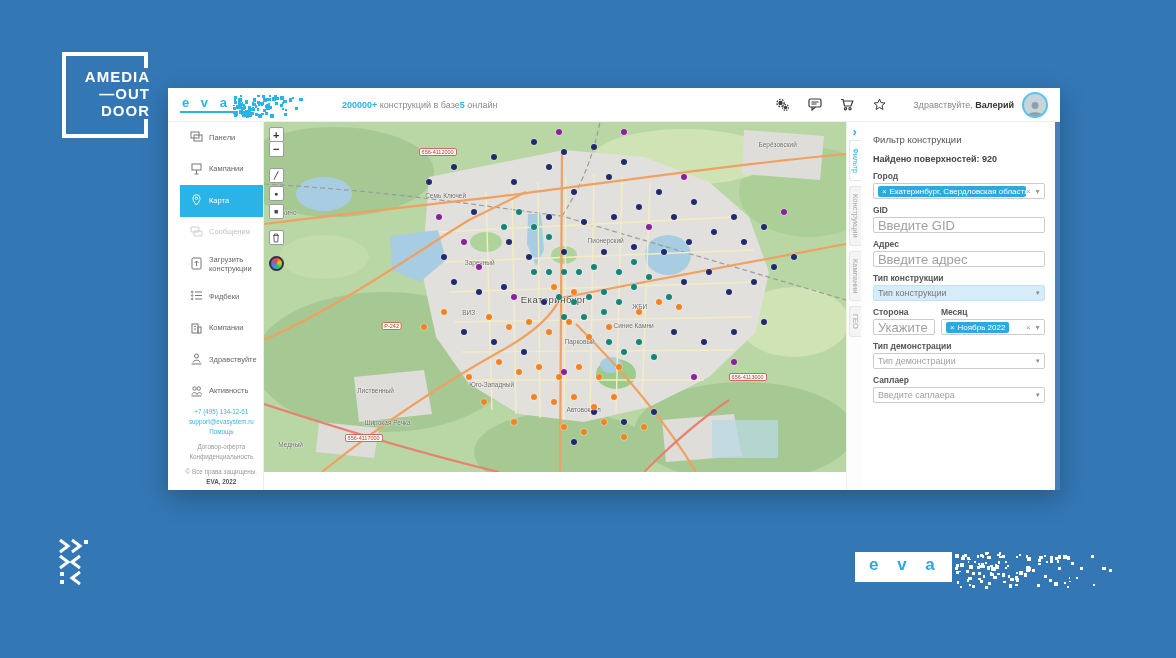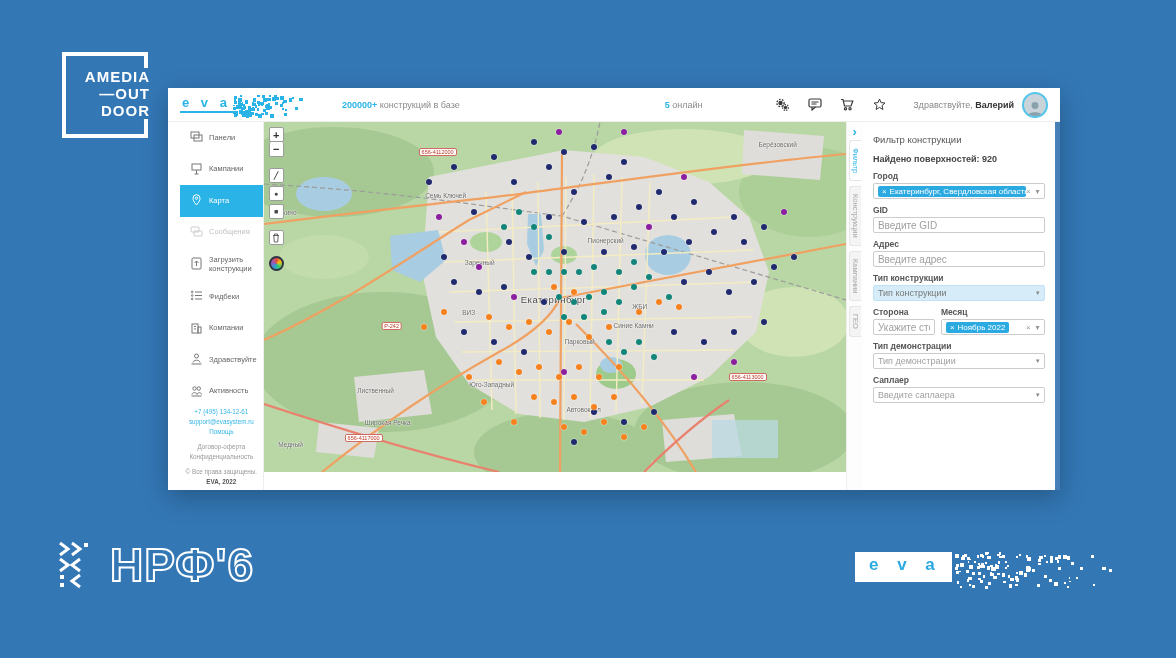--- a/index.html
+++ b/index.html
@@ -80,21 +80,21 @@
         border-right:none;border-radius:3px 0 0 3px;padding:7px 1px;margin-bottom:5px;cursor:pointer;}
   .vtab.active{color:#29b3e6;background:#fff;}
 
   
   .fpanel{width:196px;box-sizing:border-box;padding:12px 10px 0 10px;background:#fff;font-size:9px;position:relative;}
   .fp-title{color:#555;font-size:9.5px;margin-bottom:9px;}
   .fp-found{color:#444;font-weight:bold;margin-bottom:7px;}
   .flabel{color:#555;font-weight:bold;margin-bottom:2px;font-size:8.5px;}
   .fbox{height:16px;border:1px solid #ccc;border-radius:2px;display:flex;align-items:center;
         padding:0 4px;margin-bottom:6px;box-sizing:border-box;background:#fff;}
-  input.fbox{width:100%;font-size:10px;color:#555;outline:none;font-family:"Liberation Sans",sans-serif;}
+  input.fbox{width:100%;font-size:13px;color:#555;outline:none;font-family:"Liberation Sans",sans-serif;}
   input.fbox::placeholder{color:#a0a0a0;}
   .chip{background:#2baae2;color:#fff;font-size:8px;border-radius:2px;padding:1px 4px;display:flex;gap:3px;
         align-items:center;white-space:nowrap;overflow:hidden;max-width:140px;cursor:pointer;}
   .boxctl{margin-left:auto;color:#999;display:flex;gap:5px;font-size:8px;align-items:center;}
   .boxctl span{cursor:pointer;}
   .fbox.select{color:#777;cursor:pointer;}
   .fbox.select .arr{margin-left:auto;color:#888;font-size:7px;}
   .fbox.hl{background:#d6edf9;border-color:#bfe3f4;}
   .two{display:flex;gap:6px;}
   .two .colA{width:62px;flex:none;}
@@ -214,21 +214,21 @@
             <span class="px" style="width: 1.64373px; height: 1.64373px; background: rgb(41, 179, 230); left: 23.217px; top: 19.5901px;"></span>
             <span class="px" style="width: 1.70594px; height: 1.70594px; background: rgb(41, 179, 230); left: 49.5375px; top: 7.62409px;"></span>
             <span class="px" style="width: 3.47306px; height: 3.47306px; background: rgb(41, 179, 230); left: 11.7983px; top: 5.43907px;"></span>
             <span class="px" style="width: 2.74385px; height: 2.74385px; background: rgb(41, 179, 230); left: 47.1717px; top: 9.65364px;"></span>
           </div>
       </div>
       <span class="hstat" style="margin-left:14px;">
         <span class="blue">200000+</span>
         <span>конструкций в базе</span>
       </span>
-      <span class="hstat" style="margin-left:205px;">
+      <span class="hstat" style="">
         <span class="blue">5</span>
         <span>онлайн</span>
       </span>
       <div class="hicons">
         <span class="ic">
           <svg width="16" height="14" viewBox="0 0 16 14">
               <g fill="#3a3a3a">
                 <circle cx="5.5" cy="5" r="2.2"></circle>
                 <circle cx="5.5" cy="5" r="3.6" fill="none" stroke="#3a3a3a" stroke-width="1.4" stroke-dasharray="1.6,1.4"></circle>
                 <circle cx="10.5" cy="9.5" r="1.7"></circle>
@@ -664,21 +664,20 @@
         <path d="M2,2 L10,8 L2,14"></path>
           <path d="M14,2 L22,8 L14,14"></path>
         <path d="M2,18 L10,24 L2,30"></path>
           <path d="M22,18 L14,24 L22,30"></path>
         <path d="M22,34 L14,40 L22,46"></path>
       </g>
       <rect x="2" y="34" width="4" height="4" fill="#fff"></rect>
       <rect x="2" y="42" width="4" height="4" fill="#fff"></rect>
       <rect x="26" y="2" width="4" height="4" fill="#fff"></rect>
     </svg>
-    <span class="word">НРФ'6</span>
   </div>
 
   <div class="eva-bottom">
     <div class="box"><b>e v a</b></div>
     <div class="pixfield" id="ftr-pix" style="width:160px;height:34px;margin-left:2px;">
         <span class="px" style="width: 2.77897px; height: 2.77897px; background: rgb(255, 255, 255); left: 43.5241px; top: 20.676px;"></span>
         <span class="px" style="width: 2.97539px; height: 2.97539px; background: rgb(255, 255, 255); left: 12.4199px; top: 18.2928px;"></span>
         <span class="px" style="width: 1.70007px; height: 1.70007px; background: rgb(255, 255, 255); left: 43.4627px; top: 20.663px;"></span>
         <span class="px" style="width: 2.62581px; height: 2.62581px; background: rgb(255, 255, 255); left: 49.1438px; top: 28.6797px;"></span>
         <span class="px" style="width: 2.54994px; height: 2.54994px; background: rgb(255, 255, 255); left: 29.0141px; top: 23.172px;"></span>

